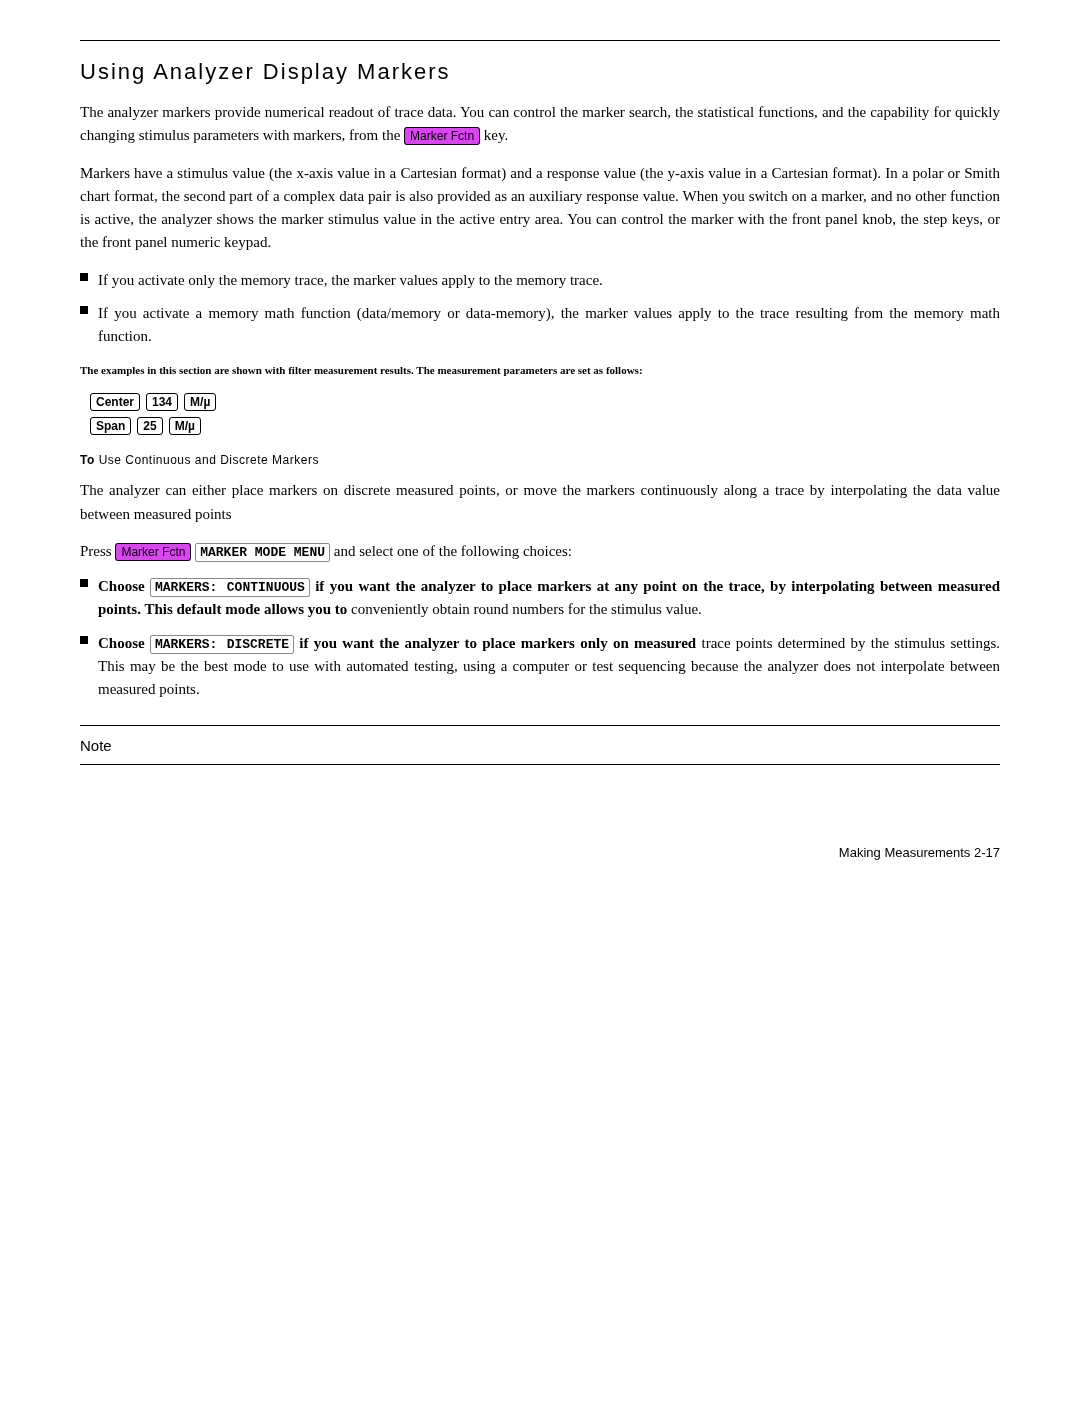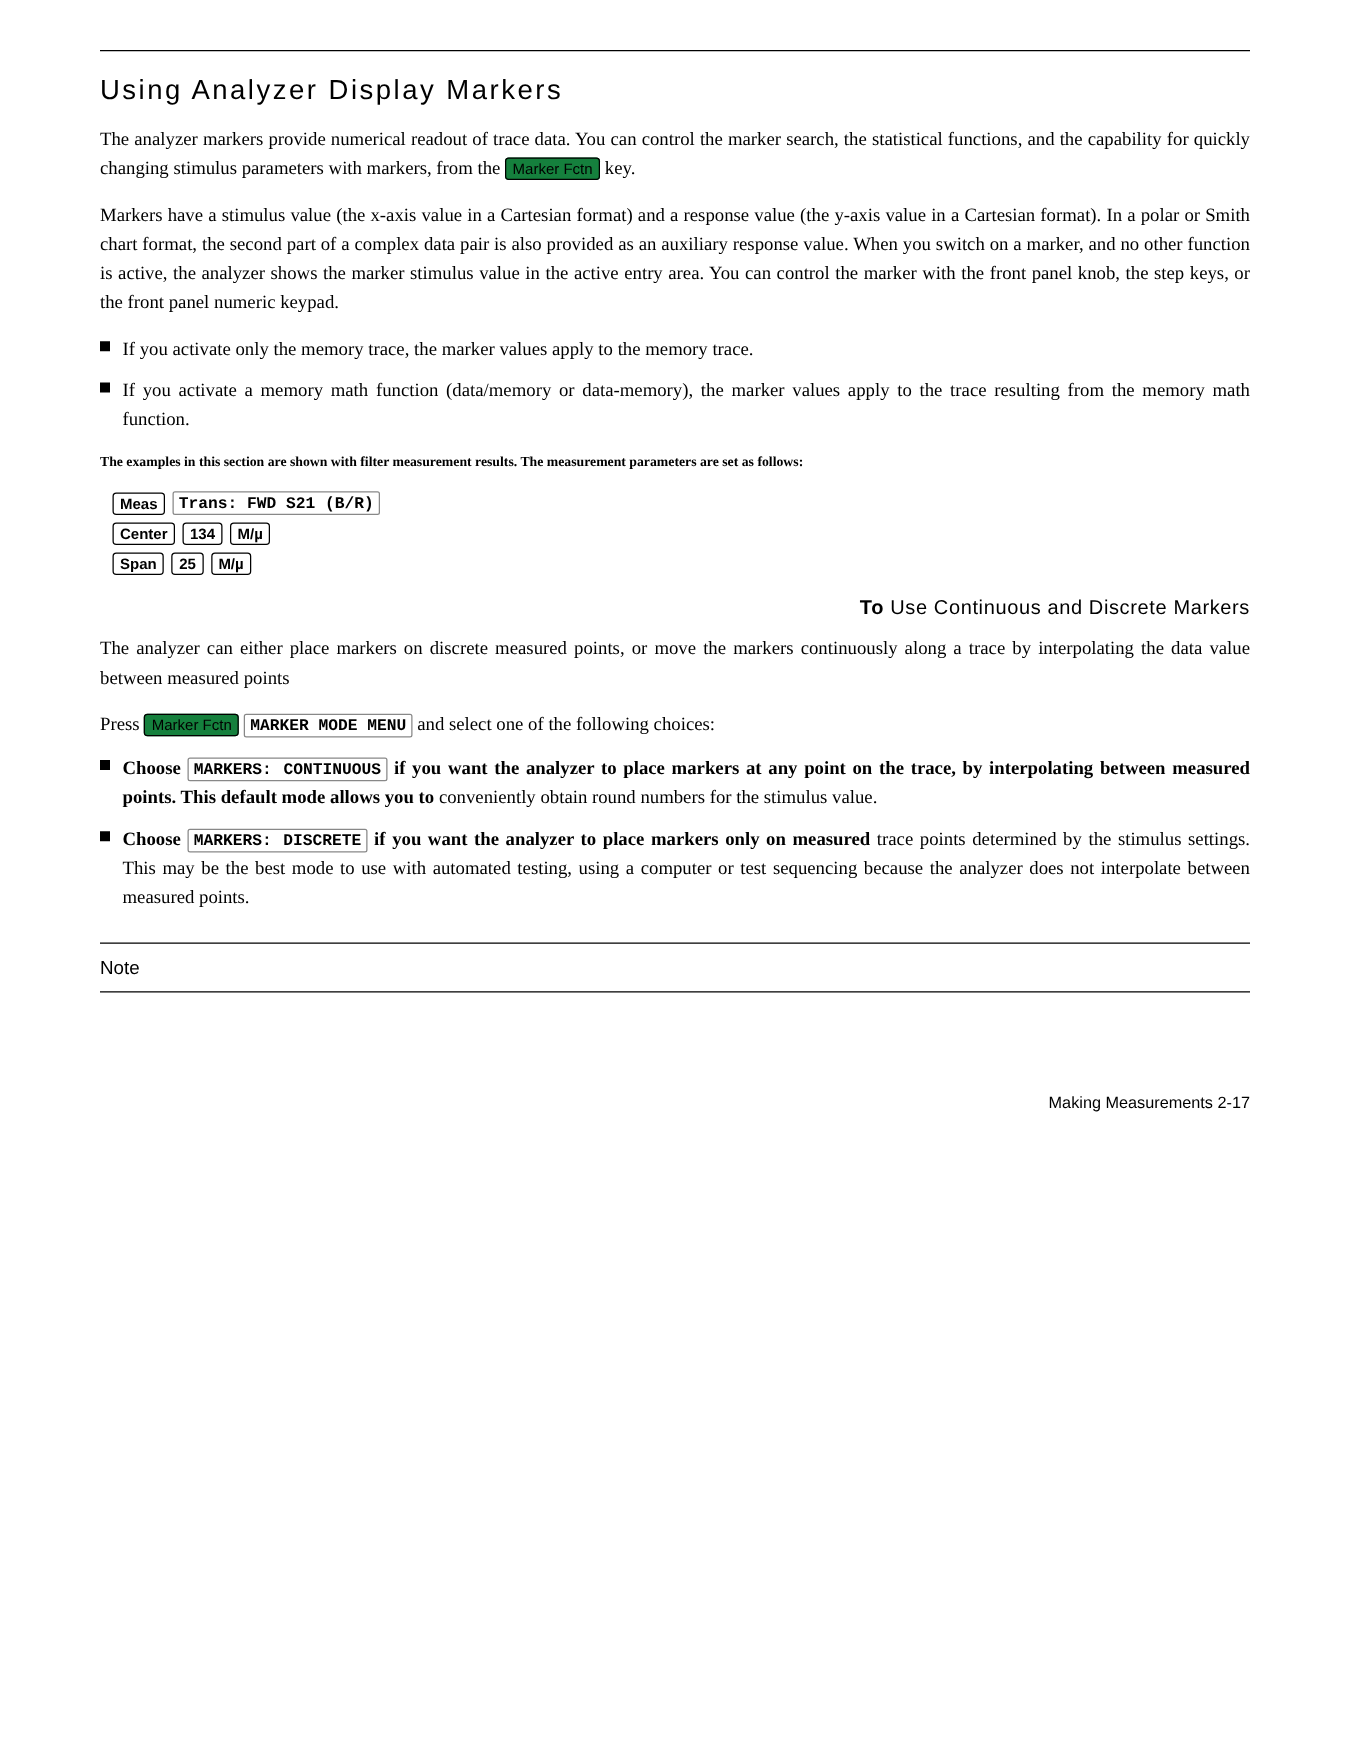--- a/index.html
+++ b/index.html
@@ -94,25 +94,24 @@
 
     .params-line {
       display: flex;
       align-items: center;
       gap: 6px;
       margin-bottom: 6px;
     }
 
     .subsection-title {
       font-family: Arial, Helvetica, sans-serif;
-      font-size: 16px;
+      font-size: 12px;
       font-weight: normal;
       margin: 18px 0 12px 0;
       letter-spacing: 0.5px;
-      text-align: right;
     }
 
     .subsection-title .to-bold {
       font-weight: bold;
     }
 
     .press-line {
       margin-bottom: 12px;
       line-height: 1.55;
     }
@@ -161,21 +160,21 @@
       white-space: nowrap;
     }
 
     .marker-fctn-key {
       font-family: Arial, Helvetica, sans-serif;
       font-size: 12px;
       font-weight: normal;
       border: 1.5px solid #000;
       border-radius: 3px;
       padding: 1px 5px;
-      background: #15803d;
+      background: #d946ef;
       white-space: nowrap;
     }
   </style>
 </head>
 <body>
 
 <div class="page-container">
 
   <hr class="top-divider">
 
@@ -196,24 +195,20 @@
     </li>
     <li>
       <span class="bullet-square"></span>
       <span>If you activate a memory math function (data/memory or data-memory), the marker values apply to the trace resulting from the memory math function.</span>
     </li>
   </ul>
 
   <p class="params-bold">The examples in this section are shown with filter measurement results. The measurement parameters are set as follows:</p>
 
   <div class="params-block">
-    <div class="params-line">
-      <span class="key-button">Meas</span>
-      <span class="monospace-key">Trans: FWD S21 (B/R)</span>
-    </div>
     <div class="params-line">
       <span class="key-button">Center</span>
       <span class="key-button">134</span>
       <span class="key-button">M/µ</span>
     </div>
     <div class="params-line">
       <span class="key-button">Span</span>
       <span class="key-button">25</span>
       <span class="key-button">M/µ</span>
     </div>

